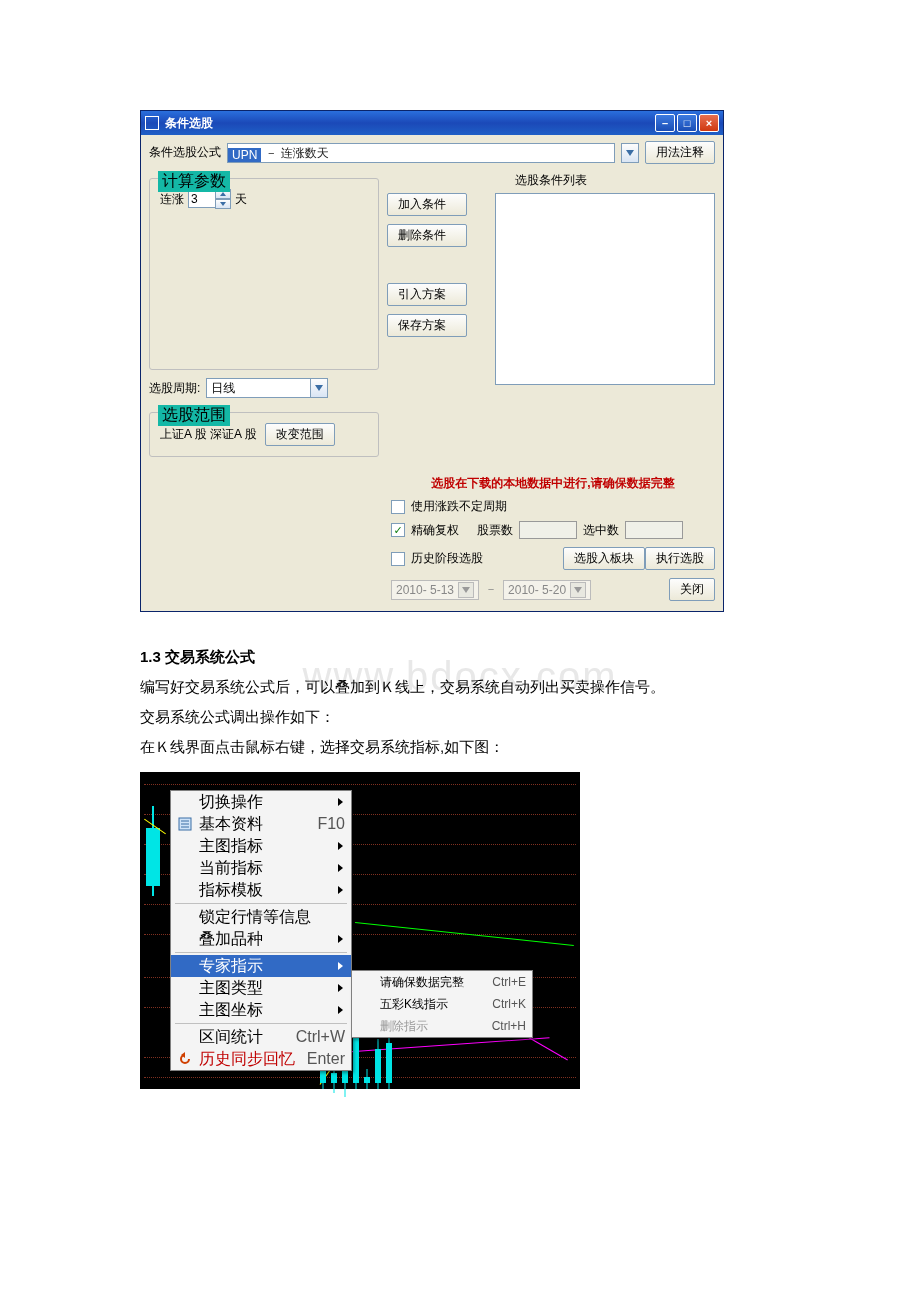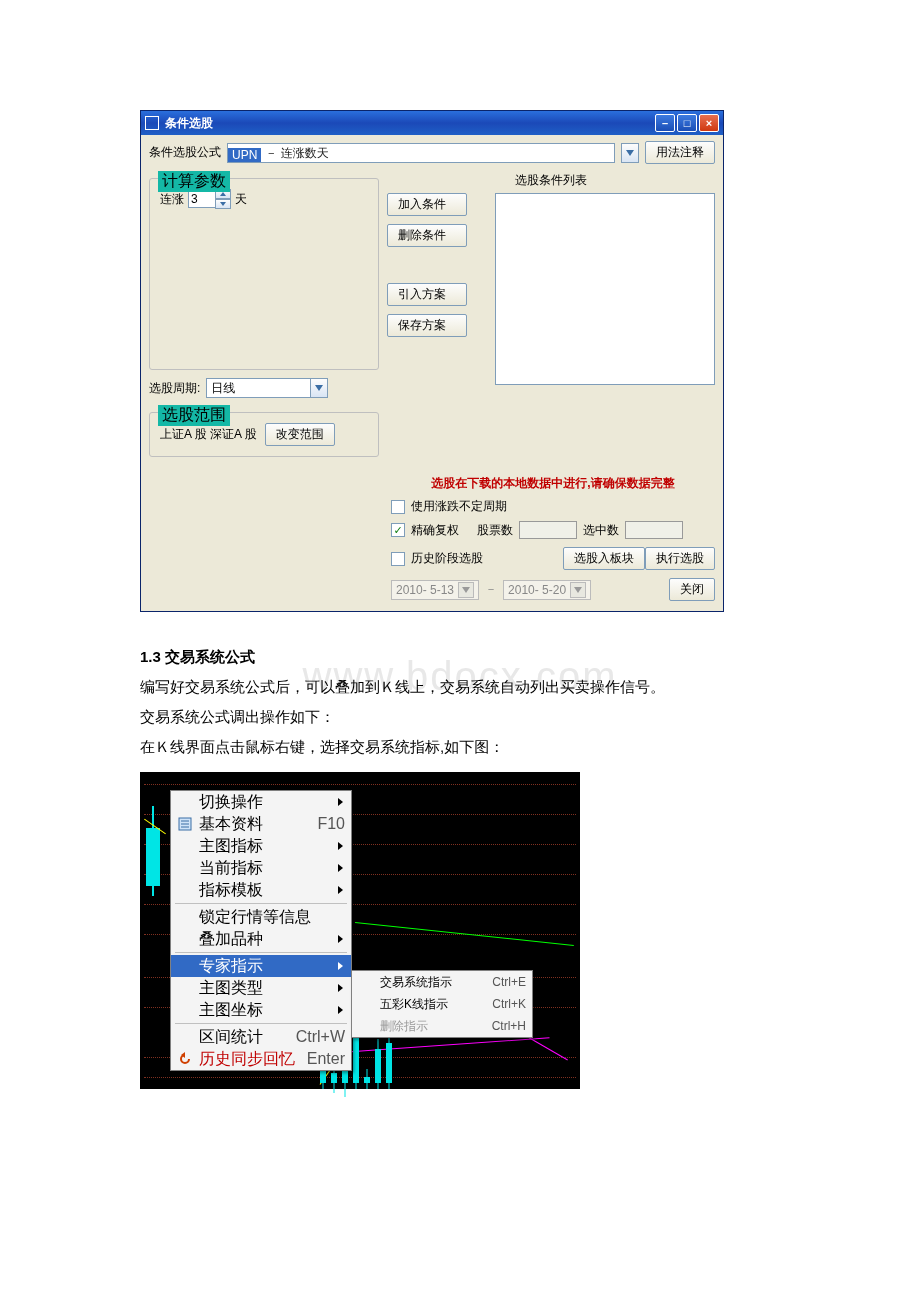--- a/index.html
+++ b/index.html
@@ -333,21 +333,21 @@
               <path d="M7 0 L7 6 L3 3 Z" fill="#d04000"></path>
             </svg>
           </span>
           <span class="red-last">历史同步回忆</span>
           <span class="sc red-last">Enter</span>
         </div>
       </div>
 
   <div class="submenu" id="submenu">
         <div class="mi">
-          <span>交易系统指示</span>
+          <span>请确保数据完整</span>
           <span class="sc">Ctrl+E</span>
         </div>
         <div class="mi">
           <span>五彩K线指示</span>
           <span class="sc">Ctrl+K</span>
         </div>
         <div class="mi disabled">
           <span>删除指示</span>
           <span class="sc">Ctrl+H</span>
         </div>

